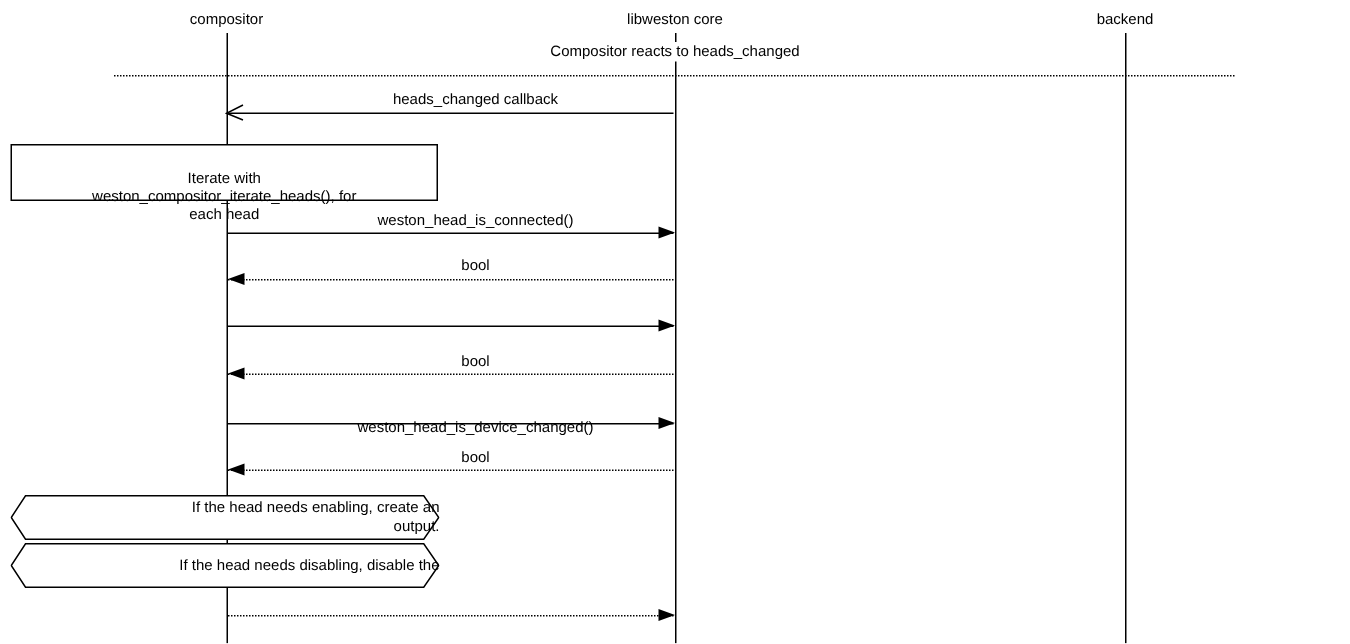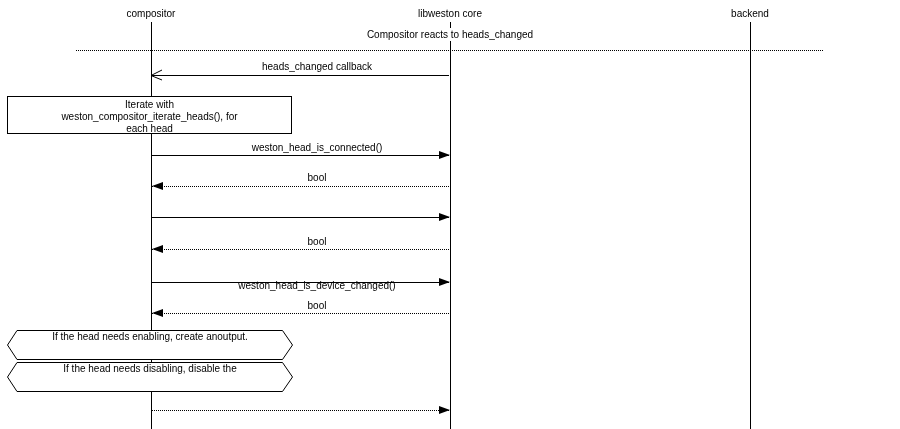--- a/index.html
+++ b/index.html
@@ -31,27 +31,27 @@
   }
   .arrow-left{
     position:absolute;left:152px;width:0;height:0;
     border-top:4px solid transparent;border-bottom:4px solid transparent;
     border-right:11px solid #000;
   }
   .open-arrow{position:absolute;left:150px;}
   .note-rect{
     position:absolute;left:7px;top:96px;width:285px;height:38px;
     box-sizing:border-box;border:1px solid #000;background:#fff;
-    text-align:center;padding-top:2px;line-height:12px;z-index:3;
+    text-align:center;padding-top:17px;line-height:12px;z-index:3;
   }
   .hex-note{position:absolute;left:7px;width:286px;height:30px;z-index:3;}
   .hex-note svg{position:absolute;left:0;top:0;}
   .hex-text{
     position:absolute;left:0;top:0;right:0;bottom:0;
-    display:flex;flex-direction:row;justify-content:center;align-items:flex-start;
+    display:flex;flex-direction:column;justify-content:center;align-items:flex-end;
     text-align:center;line-height:13px;
   }
   .nline{white-space:nowrap;}
 </style>
 </head>
 <body>
 
 <div class="canvas">
 
   <div class="entity-label" style="left:151px">compositor</div>

